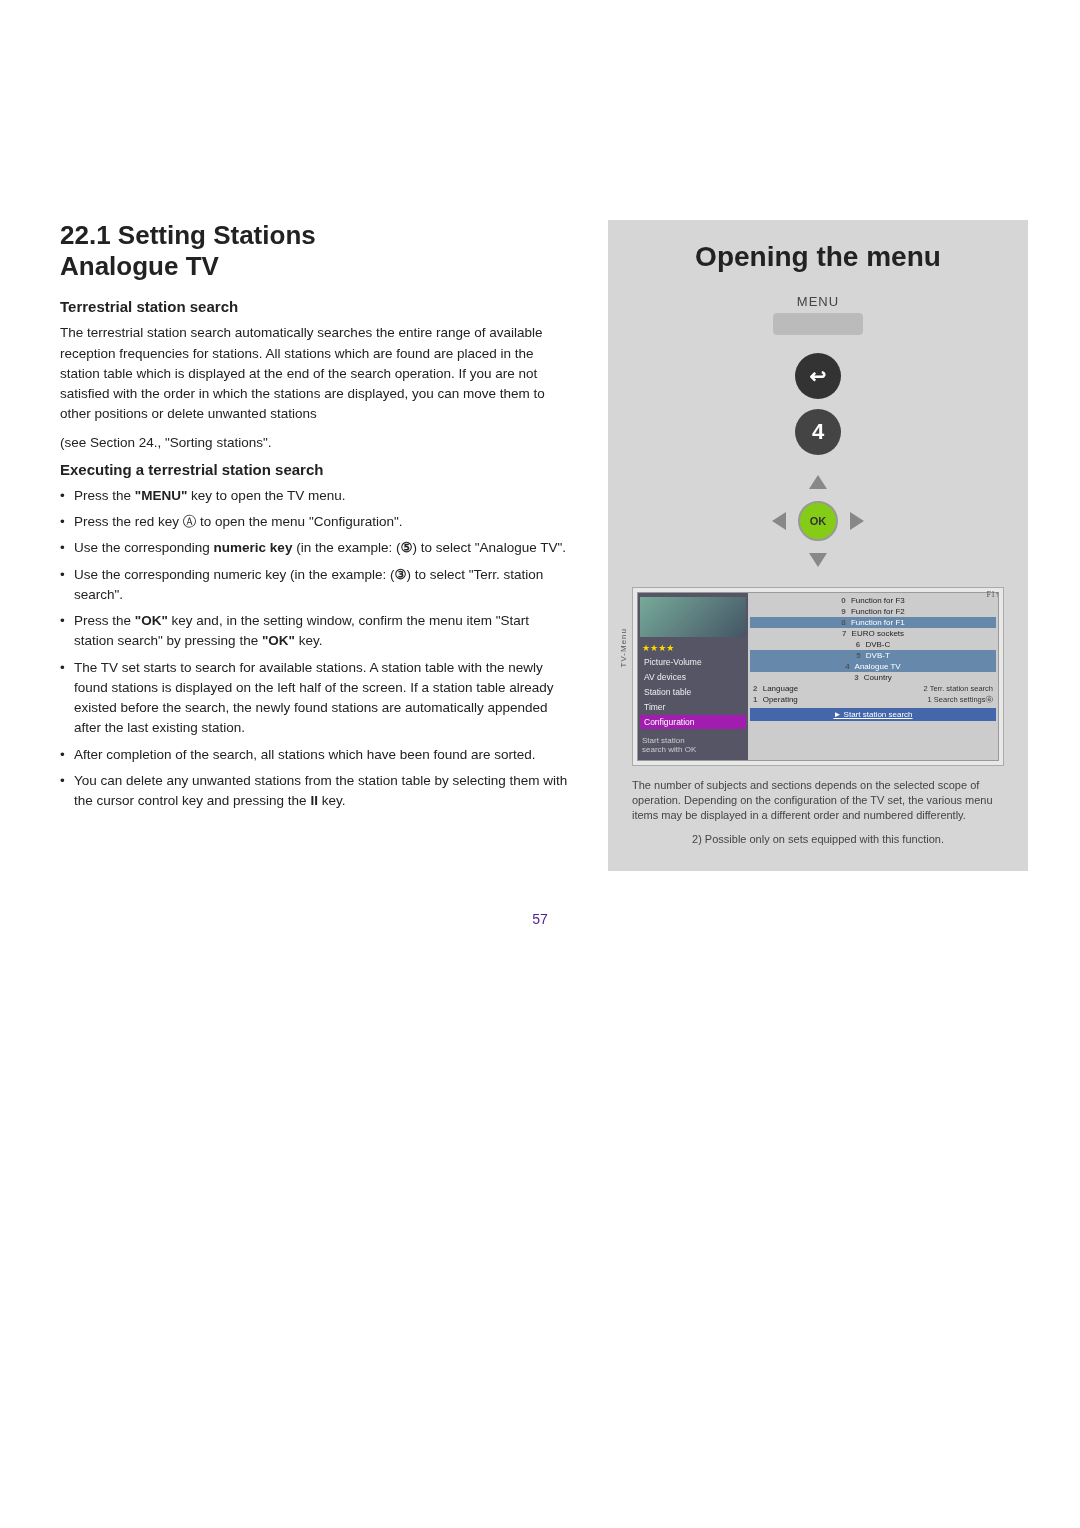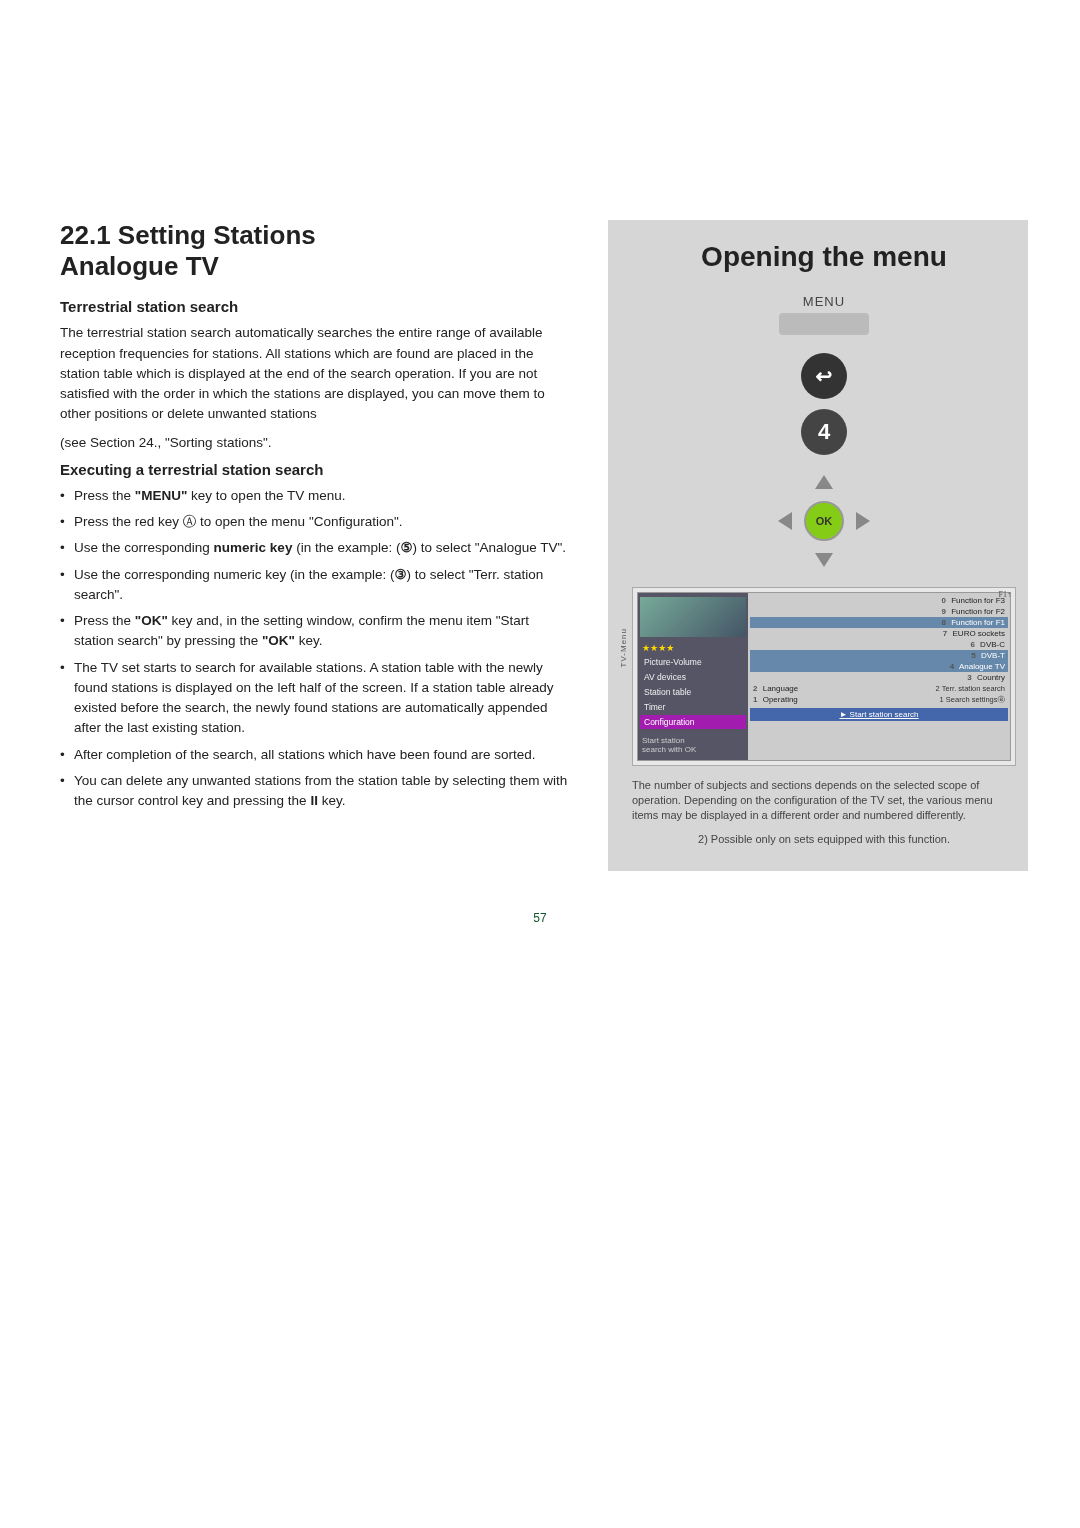--- a/index.html
+++ b/index.html
@@ -36,21 +36,21 @@
     
     .left-column {
       flex: 0 0 540px;
       padding-right: 30px;
     }
 
     
     .right-column {
       flex: 0 0 420px;
       background: #d6d6d6;
-      padding: 20px 12px 24px 24px;
+      padding: 20px 24px 24px 24px;
       display: flex;
       flex-direction: column;
       align-items: center;
       position: relative;
     }
 
     .section-title {
       font-size: 26px;
       font-weight: bold;
       color: #222;
@@ -280,21 +280,21 @@
 
     .tv-right-panel {
       flex: 1;
       background: #ccc;
       padding: 2px;
       font-size: 8px;
     }
 
     .tv-submenu-row {
       display: flex;
-      justify-content: flex-end;
+      justify-content: center;
       padding: 1px 3px;
       font-size: 8px;
       color: #222;
     }
 
     .tv-submenu-row.highlighted {
       background: #6688aa;
       color: #fff;
     }
 
@@ -331,22 +331,22 @@
 
     .right-footnote {
       font-size: 11px;
       color: #444;
       margin-top: 8px;
       line-height: 1.4;
     }
 
     .page-number {
       text-align: center;
-      font-size: 12px;
-      color: #14532d;
+      font-size: 14px;
+      color: #4c1d95;
       margin-top: 40px;
     }
 
     .fi-label {
       position: absolute;
       top: 2px;
       right: 4px;
       font-size: 8px;
       color: #555;
       font-family: Liberation Serif, serif;

